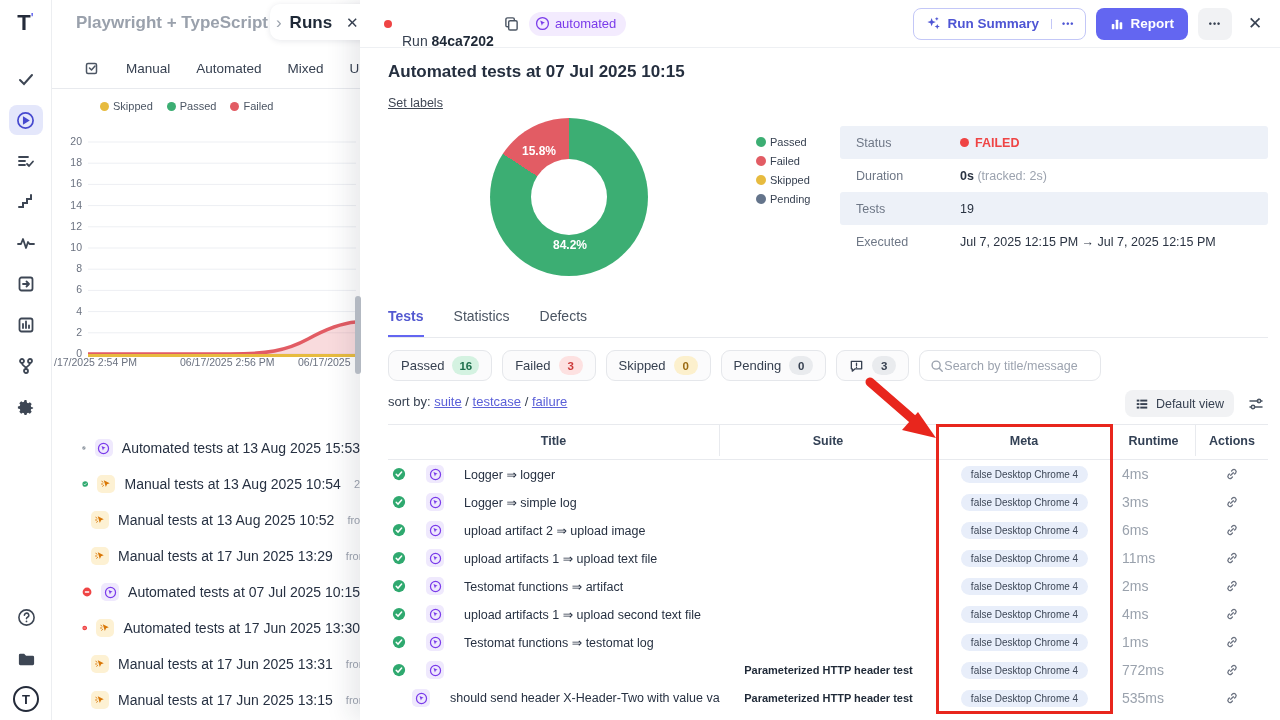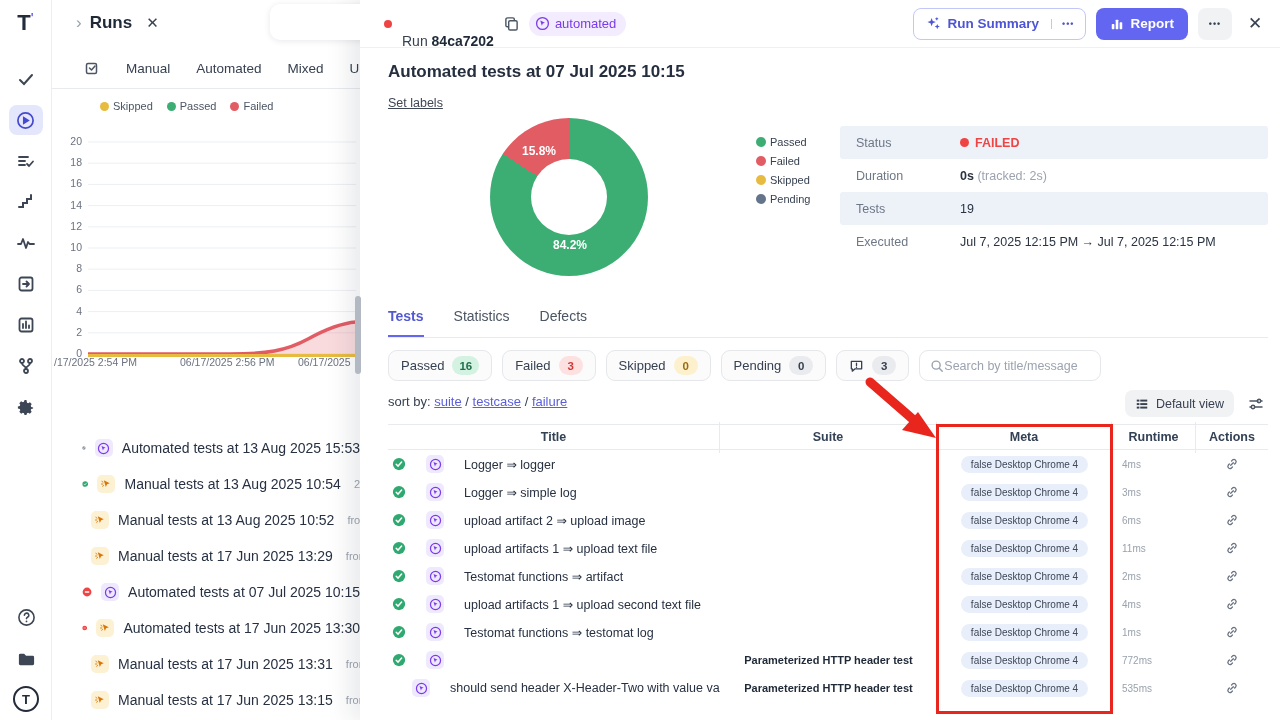--- a/index.html
+++ b/index.html
@@ -120,36 +120,36 @@
     font-family:"Liberation Sans",sans-serif; background:transparent; }
   .search-box input::placeholder { color:#9ca3af; }
 
   .sort-row { position:absolute; left:28px; top:394px; font-size:13px; color:#374151; }
   .sort-link { color:#5a5fd8; text-decoration:underline; cursor:pointer; }
   .view-controls { position:absolute; right:16px; top:390px; display:flex; align-items:center; gap:14px; }
   .default-view-btn { height:27px; display:inline-flex; align-items:center; gap:7px; padding:0 10px;
     background:#f1f2f4; border-radius:8px; font-size:12.5px; color:#374151; cursor:pointer; }
 
   .tests-table { position:absolute; left:28px; top:424px; width:880px; }
-  .thead { height:26px; display:flex; align-items:center; border-top:1px solid #e8eaee;
+  .thead { height:36px; display:flex; align-items:flex-start; border-top:1px solid #e8eaee;
     border-bottom:1px solid #e8eaee; font-size:12.5px; font-weight:700; color:#334155; }
   .th { border-right:1px solid #e8eaee; text-align:center; height:31px; display:flex;
     align-items:center; justify-content:center; }
   .th:last-child { border-right:none; }
   .col-title { width:332px; }
   .col-suite { width:217px; }
   .col-meta  { width:175px; }
   .col-runtime { width:84px; }
   .col-actions { width:72px; }
   .trow { height:28px; display:flex; align-items:center; font-size:12.5px; color:#273142; cursor:pointer; }
   .td { display:flex; align-items:center; }
   .td-title { width:332px; gap:20px; padding-left:4px; white-space:nowrap; overflow:hidden; }
   .td-suite { width:217px; justify-content:center; font-size:11px; font-weight:600; color:#1f2937; }
   .td-meta { width:175px; justify-content:center; }
-  .td-runtime { width:84px; padding-left:10px; color:#9aa2ad; font-size:10px; }
+  .td-runtime { width:84px; padding-left:10px; color:#9aa2ad; font-size:14px; }
   .td-actions { width:72px; justify-content:center; color:#6b7280; }
   .meta-pill { background:#e8eefa; border-radius:10px; padding:3px 10px; font-size:10px; color:#3d4757; white-space:nowrap; }
 
   .red-box { position:absolute; left:936px; top:424px; width:177px; height:290px;
     border:3px solid #e8261d; z-index:40; pointer-events:none; }
   .red-arrow { position:absolute; left:858px; top:372px; z-index:41; pointer-events:none; }
 </style>
 </head>
 <body>
 
@@ -225,20 +225,21 @@
       </div>
       <div class="avatar-circle">
           <span>T</span>
         </div>
     </div>
   </div>
 
   <div class="left-page">
     <div class="runs-pill"></div>
     <div class="crumbs">
+      <span class="crumb-project">Playwright + TypeScript</span>
       <span class="crumb-sep">›</span>
       <span class="crumb-current">Runs</span>
       <span class="crumb-close">✕</span>
     </div>
 
     <div class="runs-tabbar">
       <span class="tabbar-icon">
         <svg width="16" height="16" viewBox="0 0 16 16" fill="none" stroke="currentColor" stroke-width="1.5" stroke-linecap="round" stroke-linejoin="round">
             <rect x="2.5" y="3.5" width="10" height="10" rx="1.5"></rect>
             <path d="M5.5 8l2 2 3.5-4"></path>

